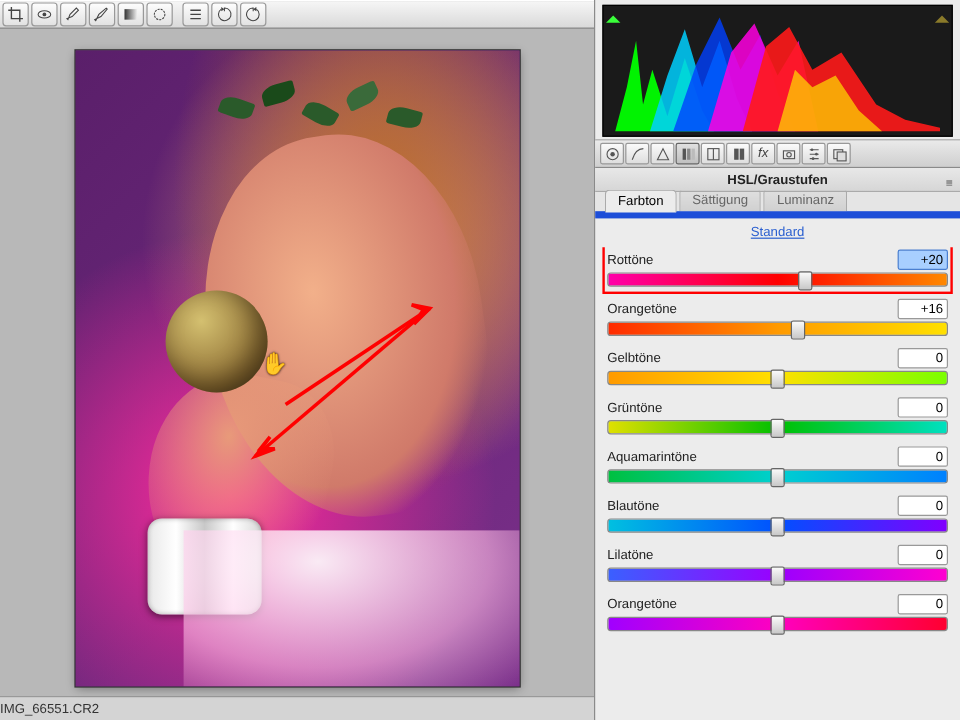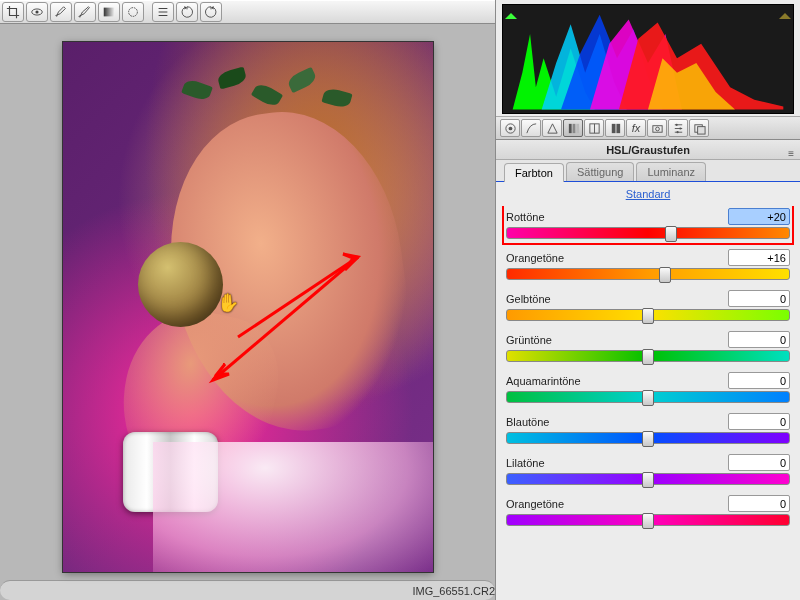--- a/index.html
+++ b/index.html
@@ -22,21 +22,21 @@
   .preview .dress { position:absolute; right:0; bottom:0; width:280px; height:130px; background:radial-gradient(ellipse at 40% 20%, rgba(255,255,255,.9) 0%, rgba(255,190,230,.6) 60%, rgba(255,120,200,0) 100%); }
   .preview .leaves { position:absolute; right:60px; top:20px; width:200px; height:70px; }
   .preview .leaves span { position:absolute; width:28px; height:16px; background:#2a5a2a; border-radius:50% 10% 50% 10%; }
   .preview .leaves span:nth-child(1){left:10px;top:20px;transform:rotate(20deg);}
   .preview .leaves span:nth-child(2){left:45px;top:8px;transform:rotate(-15deg);background:#1a4a1a;}
   .preview .leaves span:nth-child(3){left:80px;top:25px;transform:rotate(30deg);}
   .preview .leaves span:nth-child(4){left:115px;top:10px;transform:rotate(-25deg);background:#3a6a3a;}
   .preview .leaves span:nth-child(5){left:150px;top:28px;transform:rotate(15deg);}
   .cursor-hand { position:absolute; left:155px; top:250px; color:#fff; font-size:18px; text-shadow:0 0 2px #000; }
   .arrow { position:absolute; stroke:#ff0000; stroke-width:3; fill:#ff0000; }
-  .filename-bar { height:20px; background:#d4d4d4; text-align:right; font-size:11px; color:#333; line-height:20px; border-top:1px solid #999;border-radius:10px; }
+  .filename-bar { height:20px; background:#d4d4d4; text-align:left; font-size:11px; color:#333; line-height:20px; border-top:1px solid #999; }
 
   .right-pane { width:305px; background:#ececec; border-left:1px solid #8a8a8a; display:flex; flex-direction:column; font-size:11px; color:#222; }
   .histo-box { height:110px; background:#1a1a1a; margin:4px 6px 2px 6px; position:relative; border:1px solid #000; }
   .histo-box .warn-l, .histo-box .warn-r { position:absolute; top:2px; width:0; height:0; border:6px solid transparent; }
   .histo-box .warn-l { left:2px; border-bottom-color:#3aff3a; }
   .histo-box .warn-r { right:2px; border-bottom-color:#8a7a2a; }
   .histo-svg { position:absolute; inset:0; }
   .meta-row { display:flex; padding:4px 12px 6px 12px; font-size:11px; color:#333; }
   .meta-left { width:70px; line-height:14px; }
   .meta-right { flex:1; line-height:14px; }
@@ -46,33 +46,33 @@
   .ptab.active { background:linear-gradient(#e0e0e0,#c0c0c0); border-color:#666; }
   .ptab svg { width:13px; height:13px; }
 
   .panel-title { height:20px; background:linear-gradient(#e8e8e8,#d6d6d6); border-bottom:1px solid #aaa; text-align:center; line-height:20px; font-size:11px; position:relative;font-weight:bold; }
   .panel-title .menu-icon { position:absolute; right:6px; top:4px; font-size:10px; color:#555; }
 
   .gray-row { padding:10px 0 10px 0; text-align:center; }
   .gray-row label { font-size:11px; }
   .gray-row input { vertical-align:middle; margin-right:4px; }
 
-  .subtabs { display:flex; border-bottom:1px solid #1d4ed8; padding-left:8px; background:#e5e5e5; height:22px; align-items:flex-end; }
+  .subtabs { display:flex; border-bottom:6px solid #1d4ed8; padding-left:8px; background:#e5e5e5; height:22px; align-items:flex-end; }
   .subtab { padding:3px 10px 3px 10px; font-size:11px; background:linear-gradient(#e0e0e0,#d0d0d0); border:1px solid #aaa; border-bottom:none; border-radius:4px 4px 0 0; margin-right:2px; color:#666; }
   .subtab.active { background:#ececec; color:#000; position:relative; top:1px; }
 
   .standard-link { text-align:center; padding:6px 12px; font-size:11px; }
   .standard-link span { color:#2a5fd0; text-decoration:underline; cursor:pointer; }
 
   .sliders { padding:0 10px 8px 10px; overflow:auto; flex:1; }
   .slider-group { margin-bottom:6px; position:relative; padding:2px 0; }
   .slider-group.highlighted { outline:2px solid #ff0000; outline-offset:2px; }
   .slider-head { display:flex; justify-content:space-between; align-items:center; margin-bottom:2px; }
   .slider-label { font-size:11px; }
-  .slider-value { width:62px; height:17px; font-size:11px; text-align:right; padding:0 3px; border:1px solid #999; background:#fff; border-radius:2px; }
+  .slider-value { width:42px; height:17px; font-size:11px; text-align:right; padding:0 3px; border:1px solid #999; background:#fff; border-radius:2px; }
   .slider-value.sel { background:#a8cfff; border-color:#4a7fd0; }
   .slider-track { height:12px; border:1px solid #888; border-radius:3px; position:relative; margin-top:1px; }
   .slider-thumb { position:absolute; top:-2px; width:12px; height:16px; background:linear-gradient(#fafafa,#c8c8c8); border:1px solid #666; border-radius:2px; transform:translateX(-50%); }
 </style>
 </head>
 <body>
 
 <div class="left-pane">
   <div class="toolbar">
     <div class="tool-btn">

